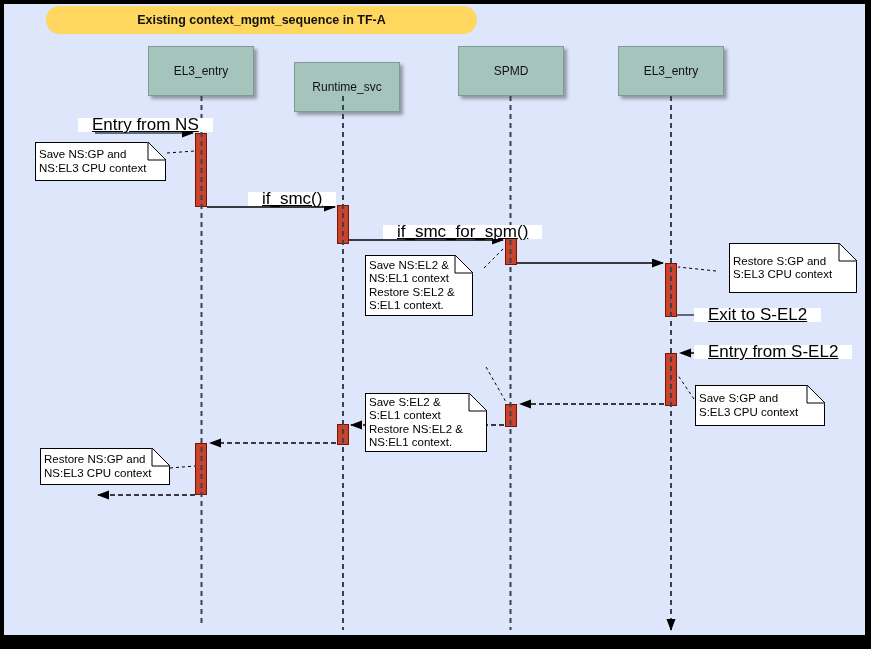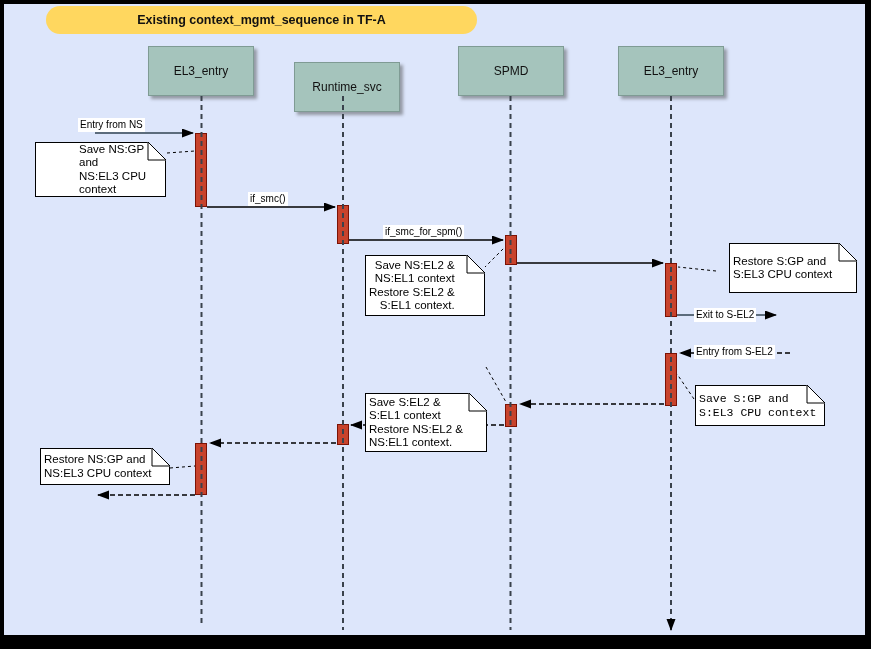--- a/index.html
+++ b/index.html
@@ -34,22 +34,22 @@
     display:flex;align-items:center;justify-content:center;
     font-size:12px;color:#111;box-sizing:border-box;
   }
   .head.h1{left:148px;} .head.h2{left:294px;margin-top:16px;} .head.h3{left:458px;} .head.h4{left:618px;}
   .act{
     position:absolute;width:12px;background:var(--act-fill);
     border:1px solid var(--act-border);box-sizing:border-box;
   }
   svg.layer{position:absolute;left:0;top:0;pointer-events:none;}
   .msg-label{
-    position:absolute;background:#ffffff;padding:0 2px;
-    font-size:10px;color:#000;white-space:nowrap;line-height:14px;
+    position:absolute;background:#ffffff;padding:0 14px;
+    font-size:17px;color:#000;white-space:nowrap;line-height:14px;text-decoration:underline;
   }
   .note{
     position:absolute;background:#ffffff;border:1px solid #000;
     font-size:11.5px;line-height:13.5px;color:#000;box-sizing:border-box;
     display:flex;align-items:center;
   }
   .note .note-text{white-space:pre-line;padding:2px 3px;}
   .note svg.fold{position:absolute;top:-1px;right:-1px;}
 </style>
 </head>
@@ -105,30 +105,30 @@
     <line x1="694" y1="399" x2="677" y2="374" stroke="#000" stroke-width="1" stroke-dasharray="3 3"></line>
     <line x1="170" y1="468" x2="195" y2="466" stroke="#000" stroke-width="1" stroke-dasharray="3 3"></line>
   </svg>
 
   <div class="msg-label" style="left:78px;top:118px;">Entry from NS</div>
   <div class="msg-label" style="left:248px;top:192px;">if_smc()</div>
   <div class="msg-label" style="left:383px;top:225px;">if_smc_for_spm()</div>
   <div class="msg-label" style="left:694px;top:300px;margin-top:8px;">Exit to S-EL2</div>
   <div class="msg-label" style="left:694px;top:345px;">Entry from S-EL2</div>
 
-  <div class="note" style="left:35px;top:142px;width:131px;height:55px;padding-left:40px;">
+  <div class="note" style="left:35px;top:142px;width:131px;height:39px;">
     <svg class="fold" width="19" height="19">
       <polygon points="0,0 19,0 19,19" fill="#dde6fb"></polygon>
       <polygon points="1,0 1,18 19,18" fill="#fff" stroke="#000" stroke-width="1"></polygon>
     </svg>
     <div class="note-text">Save NS:GP and
 NS:EL3 CPU context</div>
   </div>
 
-  <div class="note" style="left:365px;top:255px;width:120px;height:61px;text-align:right;">
+  <div class="note" style="left:365px;top:255px;width:108px;height:61px;">
     <svg class="fold" width="19" height="19">
       <polygon points="0,0 19,0 19,19" fill="#dde6fb"></polygon>
       <polygon points="1,0 1,18 19,18" fill="#fff" stroke="#000" stroke-width="1"></polygon>
     </svg>
     <div class="note-text">Save NS:EL2 &amp;
 NS:EL1 context
 Restore S:EL2 &amp;
 S:EL1 context.</div>
   </div>
 
@@ -145,21 +145,21 @@
     <svg class="fold" width="19" height="19">
       <polygon points="0,0 19,0 19,19" fill="#dde6fb"></polygon>
       <polygon points="1,0 1,18 19,18" fill="#fff" stroke="#000" stroke-width="1"></polygon>
     </svg>
     <div class="note-text">Save S:EL2 &amp;
 S:EL1 context
 Restore NS:EL2 &amp;
 NS:EL1 context.</div>
   </div>
 
-  <div class="note" style="left:695px;top:385px;width:130px;height:41px;font-family:Liberation Mono, monospace;">
+  <div class="note" style="left:695px;top:385px;width:130px;height:41px;">
     <svg class="fold" width="19" height="19">
       <polygon points="0,0 19,0 19,19" fill="#dde6fb"></polygon>
       <polygon points="1,0 1,18 19,18" fill="#fff" stroke="#000" stroke-width="1"></polygon>
     </svg>
     <div class="note-text">Save S:GP and
 S:EL3 CPU context</div>
   </div>
 
   <div class="note" style="left:40px;top:448px;width:130px;height:37px;">
     <svg class="fold" width="19" height="19">

